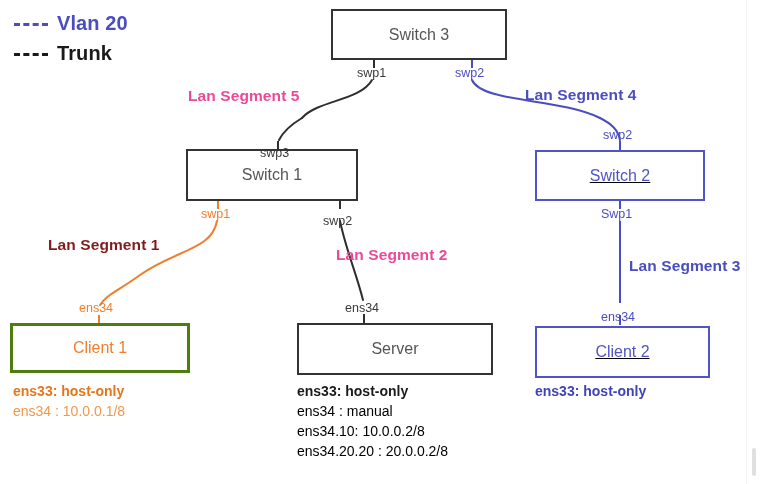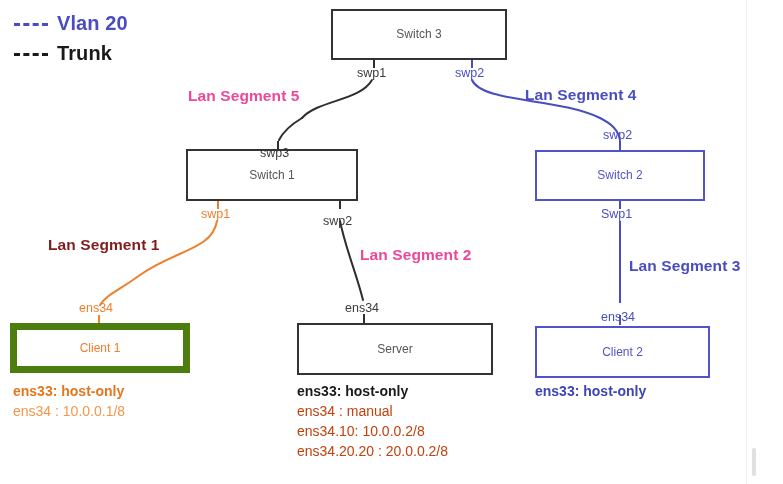--- a/index.html
+++ b/index.html
@@ -55,34 +55,35 @@
   
   .node {
     position: absolute;
     box-sizing: border-box;
     display: flex;
     align-items: center;
     justify-content: center;
     background: #ffffff;
   }
   .node-label {
-    font-size: 12px;
+    font-size: 16px;
     line-height: 1.2;
     white-space: nowrap;
   }
   .node.black {
     border: 2px solid #333333;
   }
   .node.black .node-label { color: #555555; }
   .node.orange {
-    border: 7px solid #4d7c0f;
+    border: 3px solid #4d7c0f;
   }
   .node.orange .node-label { color: #EE7F2D; }
   .node.blue {
     border: 2px solid #5154C4;
+    text-decoration: underline;
   }
   .node.blue .node-label { color: #5154C4; }
 
   
   .port {
     position: absolute;
     font-size: 12.5px;
     white-space: nowrap;
     line-height: 1;
   }
@@ -108,21 +109,21 @@
     position: absolute;
     white-space: nowrap;
     line-height: 1.42;
   }
   .info-line {
     font-size: 14px;
     white-space: nowrap;
   }
   .info-line.strong { font-weight: bold; }
   .info.black .info-line.strong { color: #1a1a1a; }
-  .info.black .info-line { color: #c2410c; }
+  .info.black .info-line { color: #000000; }
   .info.orange .info-line.strong { color: #E4771B; }
   .info.orange .info-line { color: #F2974A; }
   .info.blue .info-line.strong { color: #3F43B8; }
   .info.blue .info-line { color: #7174CE; }
 
   
   .scroll-hint {
     position: absolute;
     right: 27px;
     bottom: 8px;
@@ -220,21 +221,21 @@
   <span class="port black" style="left:323px; top:215px;">swp2</span>
   <span class="port blue" style="left:601px; top:208px;">Swp1</span>
 
   <span class="port orange" style="left:79px; top:302px;">ens34</span>
   <span class="port black" style="left:345px; top:302px;">ens34</span>
   <span class="port blue" style="left:601px; top:311px;">ens34</span>
 
   <span class="seg black" style="left:188px; top:88px;">Lan Segment 5</span>
   <span class="seg blue" style="left:525px; top:87px;">Lan Segment 4</span>
   <span class="seg orange" style="left:48px; top:237px;">Lan Segment 1</span>
-  <span class="seg black" style="left:360px; top:247px;text-align:right;">Lan Segment 2</span>
+  <span class="seg black" style="left:336px; top:247px;text-align:right;">Lan Segment 2</span>
   <span class="seg blue" style="left:629px; top:258px;">Lan Segment 3</span>
 
   <div class="info orange" style="left:13px; top:382px;">
     <div class="info-line strong">ens33: host-only</div>
     <div class="info-line">ens34 : 10.0.0.1/8</div>
   </div>
 
   <div class="info black" style="left:297px; top:382px;">
     <div class="info-line strong">ens33: host-only</div>
     <div class="info-line">ens34 : manual</div>

